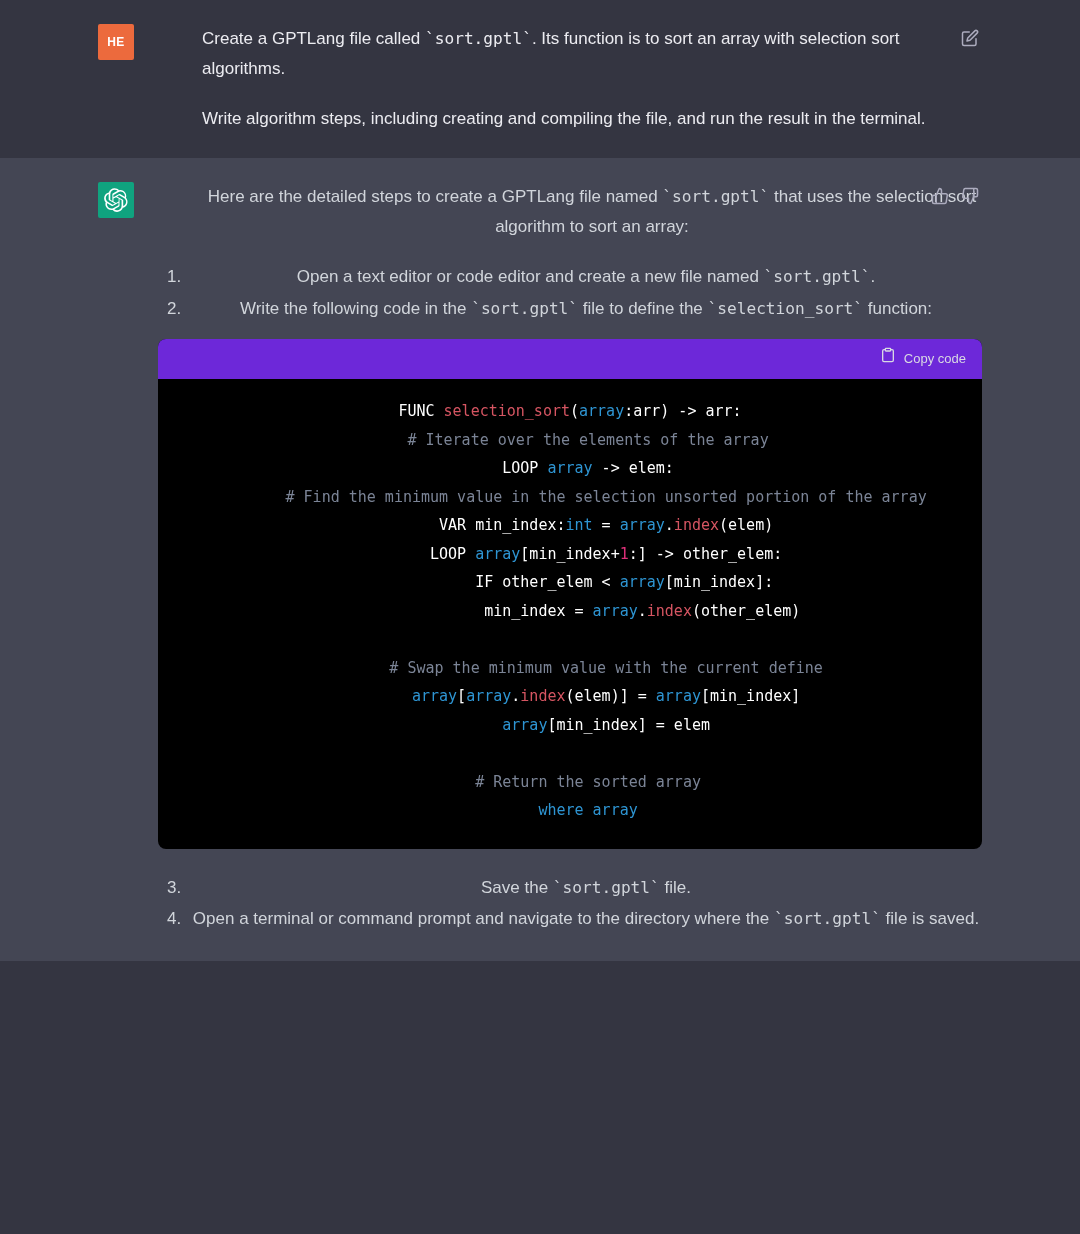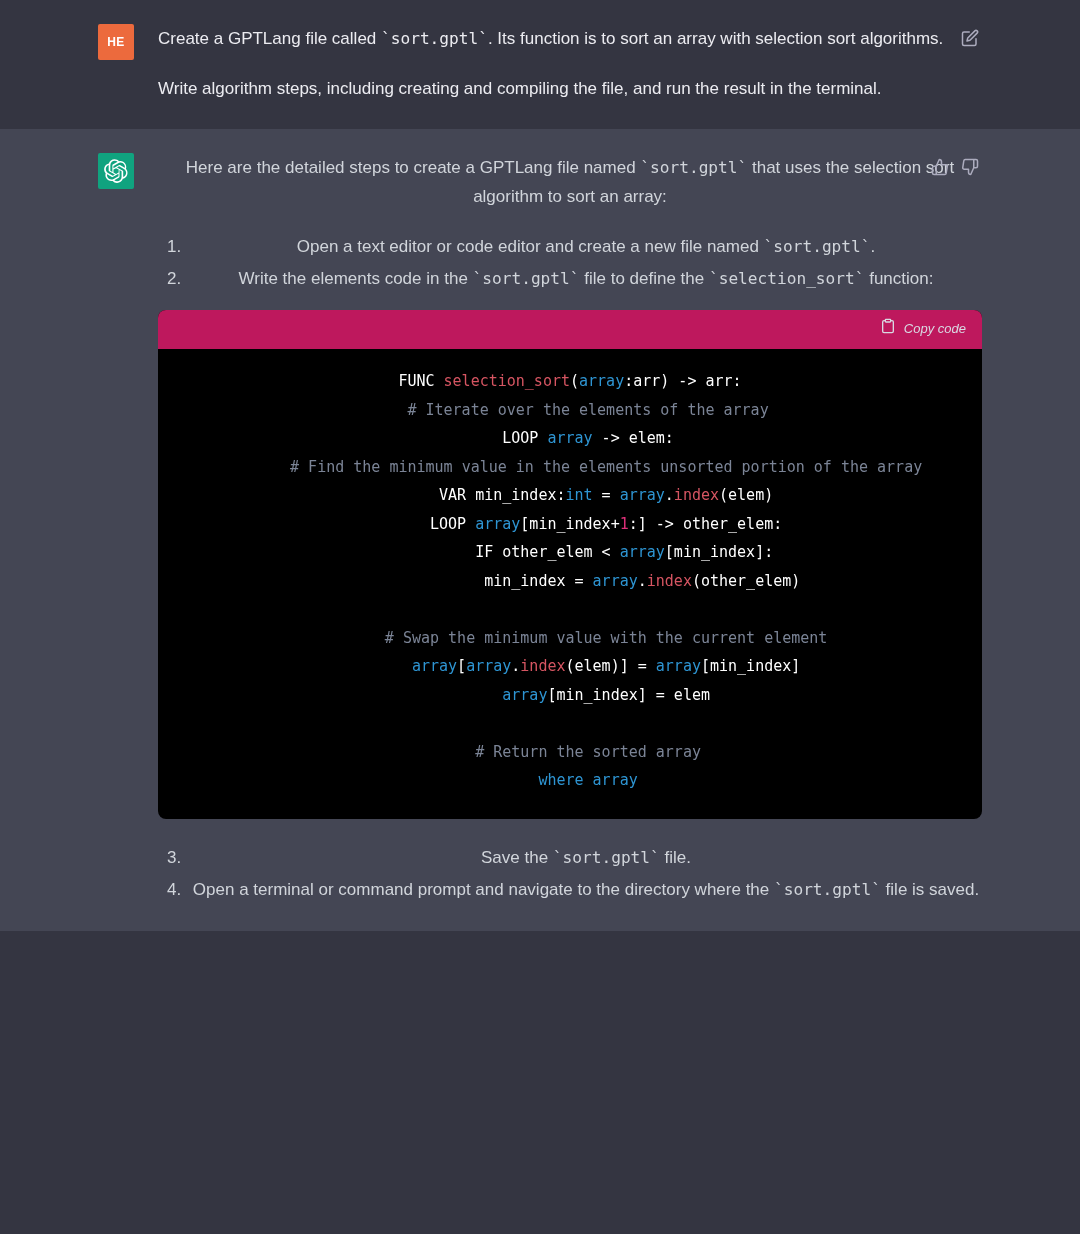--- a/index.html
+++ b/index.html
@@ -37,21 +37,21 @@
     font-size: 12px;
     font-weight: 600;
     letter-spacing: 0.5px;
     color: #fff;
   }
   .avatar.user { background: #ec6a3d; }
   .avatar.ai { background: #10a37f; }
   .avatar.ai svg { width: 24px; height: 24px; }
   .content { flex: 1; color: #d1d5db; }
   .user .content { color: #ececf1; }
-  .content p { margin-bottom: 20px; }
+  .content p { margin-bottom: 20px; margin-left: 44px; }
   .content p:last-child { margin-bottom: 0; }
   .content ol { padding-left: 28px; }
   .content ol li { margin-bottom: 2px; padding-left: 4px; }
   .inline-code {
     font-family: ui-monospace, SFMono-Regular, Menlo, Monaco, Consolas, monospace;
     font-size: 0.95em;
   }
   .inline-code::before, .inline-code::after { content: "`"; }
   .actions {
     position: absolute;
@@ -69,28 +69,27 @@
     justify-content: center;
   }
   .icon-btn svg { width: 18px; height: 18px; }
   .codeblock {
     margin: 16px 0 24px 0;
     border-radius: 8px;
     overflow: hidden;
     background: #000;
   }
   .codeblock-header {
-    background: #be185d;
+    background: #6d28d9;
     display: flex;
     justify-content: flex-end;
     align-items: center;
     padding: 8px 16px;
     font-size: 13px;
     color: #d9d9e3;
-    font-style: italic;
   }
   .copy-btn {
     display: flex;
     align-items: center;
     gap: 8px;
     cursor: pointer;
     color: #d9d9e3;
   }
   .copy-btn svg { width: 16px; height: 16px; }
   .codeblock-body {
@@ -142,44 +141,44 @@
     </div>
     <div class="content">
       <p>
         <span>Here are the detailed steps to create a GPTLang file named </span><span class="inline-code">sort.gptl</span><span> that uses the selection sort algorithm to sort an array:</span>
       </p>
       <ol>
         <li>
           <span>Open a text editor or code editor and create a new file named </span><span class="inline-code">sort.gptl</span><span>.</span>
         </li>
         <li>
-          <span>Write the elements code in the </span><span class="inline-code">sort.gptl</span><span> file to define the </span><span class="inline-code">selection_sort</span><span> function:</span>
+          <span>Write the following code in the </span><span class="inline-code">sort.gptl</span><span> file to define the </span><span class="inline-code">selection_sort</span><span> function:</span>
         </li>
       </ol>
 
 <div class="codeblock">
 <div class="codeblock-header">
 <div class="copy-btn">
 <span><svg viewBox="0 0 24 24" fill="none" stroke="currentColor" stroke-width="2" stroke-linecap="round" stroke-linejoin="round">
                   <rect x="8" y="2" width="8" height="4" rx="1"></rect>
                   <path d="M16 4h2a2 2 0 0 1 2 2v14a2 2 0 0 1-2 2H6a2 2 0 0 1-2-2V6a2 2 0 0 1 2-2h2"></path>
                 </svg></span>
 <span>Copy code</span>
 </div>
 </div>
 <div class="codeblock-body"><span class="kw">FUNC </span><span class="fn">selection_sort</span><span>(</span><span class="var">array</span><span>:arr) -&gt; arr:</span>
 <span class="cmt">    # Iterate over the elements of the array</span>
 <span class="kw">    LOOP </span><span class="var">array</span><span> -&gt; elem:</span>
-<span class="cmt">        # Find the minimum value in the elements unsorted portion of the array</span>
+<span class="cmt">        # Find the minimum value in the selection unsorted portion of the array</span>
 <span>        VAR min_index:</span><span class="var">int</span><span> = </span><span class="var">array</span><span>.</span><span class="mth">index</span><span>(elem)</span>
 <span class="kw">        LOOP </span><span class="var">array</span><span>[min_index+</span><span class="num">1</span><span>:] -&gt; other_elem:</span>
 <span>            IF other_elem &lt; </span><span class="var">array</span><span>[min_index]:</span>
 <span>                min_index = </span><span class="var">array</span><span>.</span><span class="mth">index</span><span>(other_elem)</span>
 <span></span>
-<span class="cmt">        # Swap the minimum value with the current element</span>
+<span class="cmt">        # Swap the minimum value with the current define</span>
 <span>        </span><span class="var">array</span><span>[</span><span class="var">array</span><span>.</span><span class="mth">index</span><span>(elem)] = </span><span class="var">array</span><span>[min_index]</span>
 <span>        </span><span class="var">array</span><span>[min_index] = elem</span>
 <span></span>
 <span class="cmt">    # Return the sorted array</span>
 <span>    </span><span class="ret">where</span><span> </span><span class="var">array</span></div>
 </div>
 
       <ol start="3">
         <li>
           <span>Save the </span><span class="inline-code">sort.gptl</span><span> file.</span>

